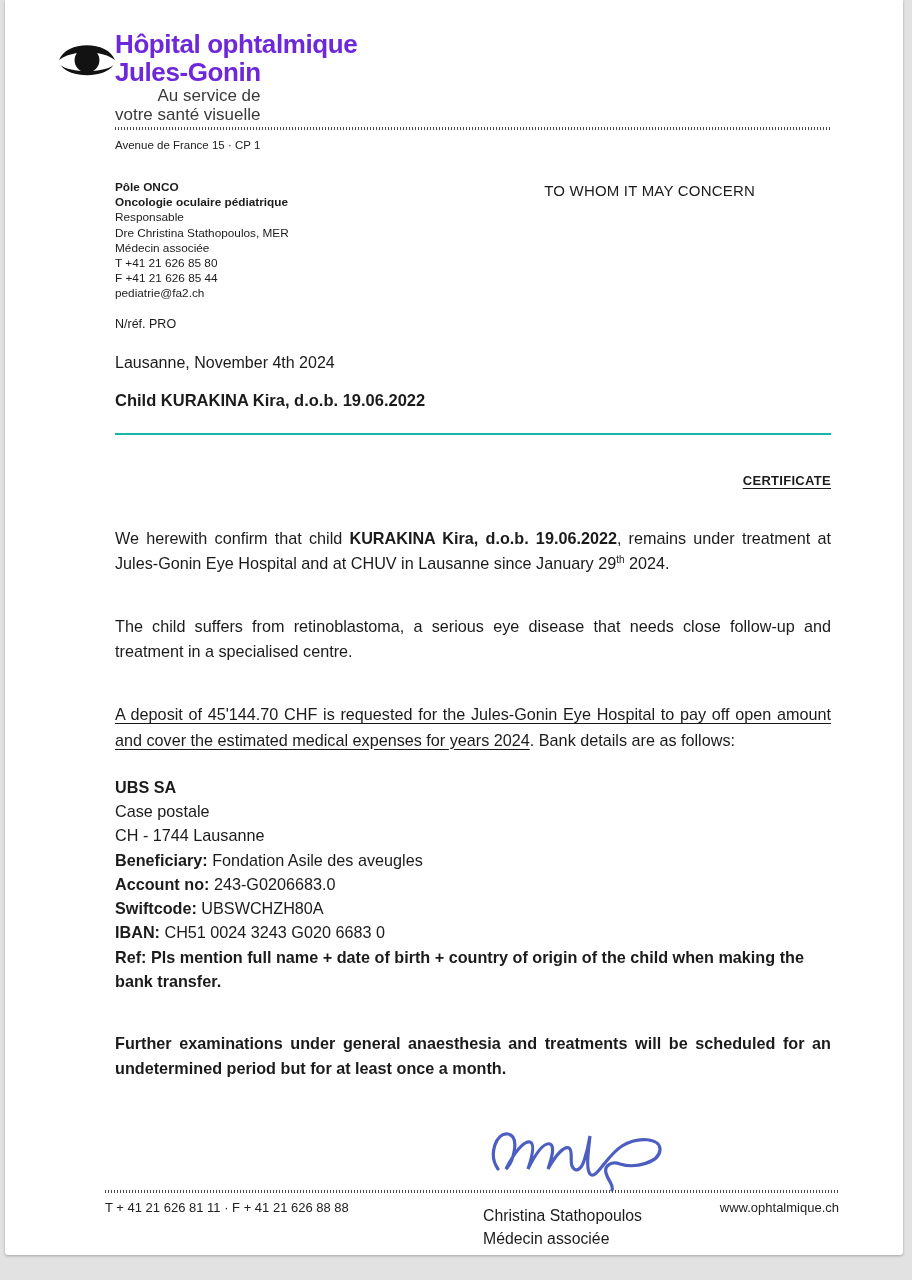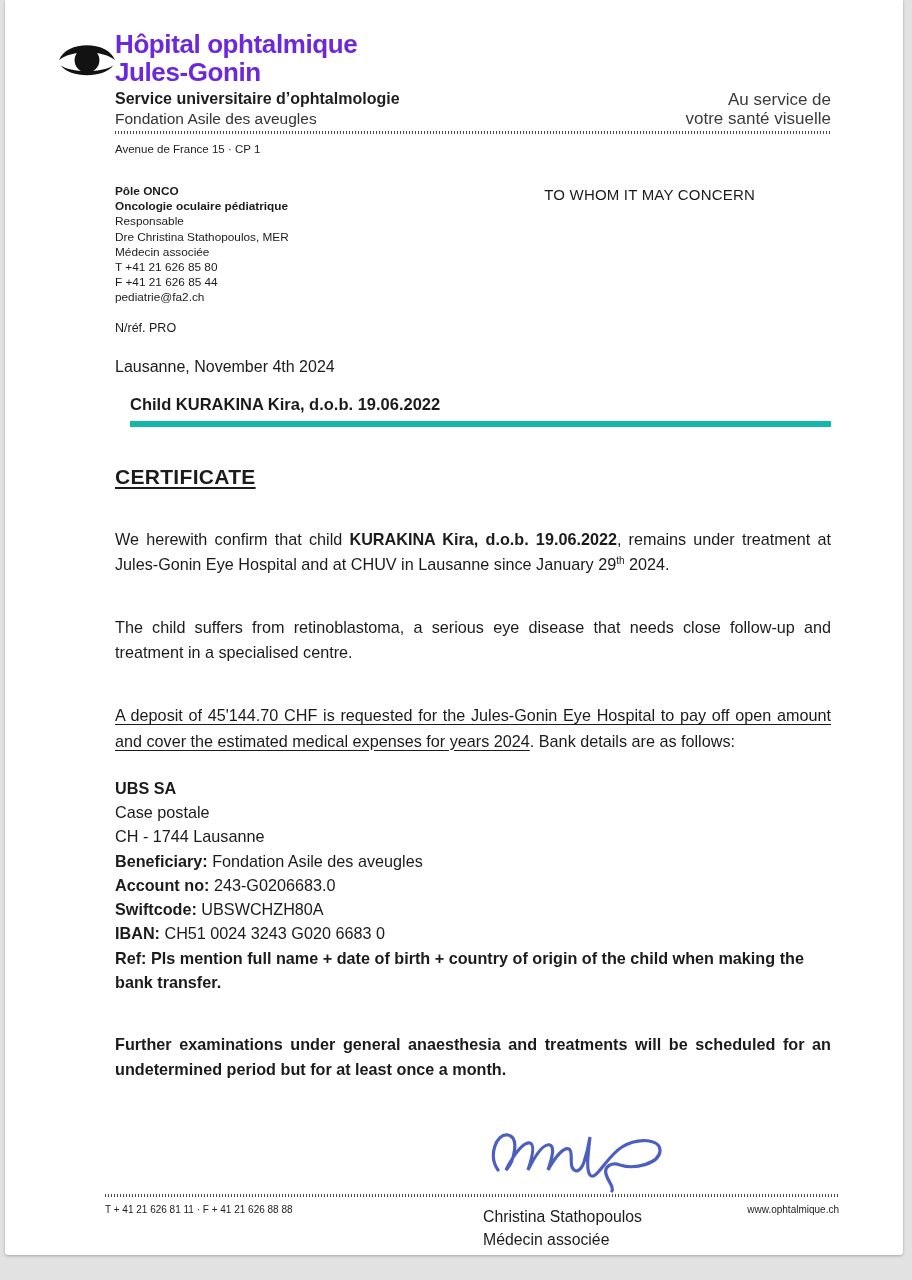--- a/index.html
+++ b/index.html
@@ -31,64 +31,60 @@
 
   
   .main-row{display:flex;justify-content:space-between;margin-top:26px;}
   .contact{font-size:11.8px;line-height:1.28;}
   .contact .b{font-weight:bold;}
   .recipient{font-size:15px;margin-top:2px;margin-right:76px;letter-spacing:.2px;text-align:right;}
 
   .reference{margin-top:16px;font-size:12.5px;}
   .dateline{margin-top:23px;font-size:16px;}
   .subject{margin-top:19px;font-size:16.5px;font-weight:bold;
-    padding-bottom:7px;border-bottom:6px solid #14b8a6;margin-left:15px;}
+    padding-bottom:23px;border-bottom:2px solid #14b8a6;}
 
   
-  .doc-title{margin-top:38px;text-align:left;font-size:21px;font-weight:bold;
+  .doc-title{margin-top:38px;text-align:right;font-size:13px;font-weight:bold;
     text-decoration:underline;text-underline-offset:3px;letter-spacing:.3px;}
   .para{margin-top:38px;font-size:16.2px;line-height:1.55;text-align:justify;}
   .b{font-weight:bold;}
   sup{font-size:10px;vertical-align:super;line-height:0;}
   .u{text-decoration:underline;text-underline-offset:3px;}
   .bank{margin-top:22px;font-size:16.2px;line-height:1.5;}
   .bold-para{font-weight:bold;margin-top:38px;}
 
   
   .sig-wrap{margin-top:34px;margin-left:368px;}
   .sig-svg{width:192px;height:76px;display:block;}
   .sig-block{margin-top:12px;margin-left:368px;font-size:15.8px;line-height:1.5;}
 
   
   .footer{position:absolute;left:100px;right:64px;bottom:40px;}
   .footer-row{display:flex;justify-content:space-between;margin-top:7px;
-    font-size:10px;color:#222;}
+    font-size:13px;color:#222;}
 </style>
 </head>
 <body>
 
 <div class="paper">
   <div class="content">
 
     <div class="logo">
       <svg viewBox="0 0 80 62" width="64" height="50" aria-hidden="true">
         <path d="M5 30 C14 5 66 5 75 30 C62 17 18 17 5 30 Z" fill="#121212"></path>
         <circle cx="40" cy="30" r="15.5" fill="#121212"></circle>
         <path d="M7 36 C18 53 62 53 73 36 C62 46 18 46 7 36 Z" fill="#121212"></path>
       </svg>
     </div>
 
     <div>
       <div class="brand-title">Hôpital ophtalmique</div>
       <div class="brand-title">Jules-Gonin</div>
       <div class="sub-row">
-        <div>
-          <div class="subtitle1">Service universitaire d’ophtalmologie</div>
-          <div class="subtitle2">Fondation Asile des aveugles</div>
-        </div>
         <div class="tagline">
           <div>Au service de</div>
           <div>votre santé visuelle</div>
         </div>
       </div>
       <div class="dotted"></div>
       <div class="address">
         <div>Avenue de France 15 · CP 1</div>
       </div>
     </div>

